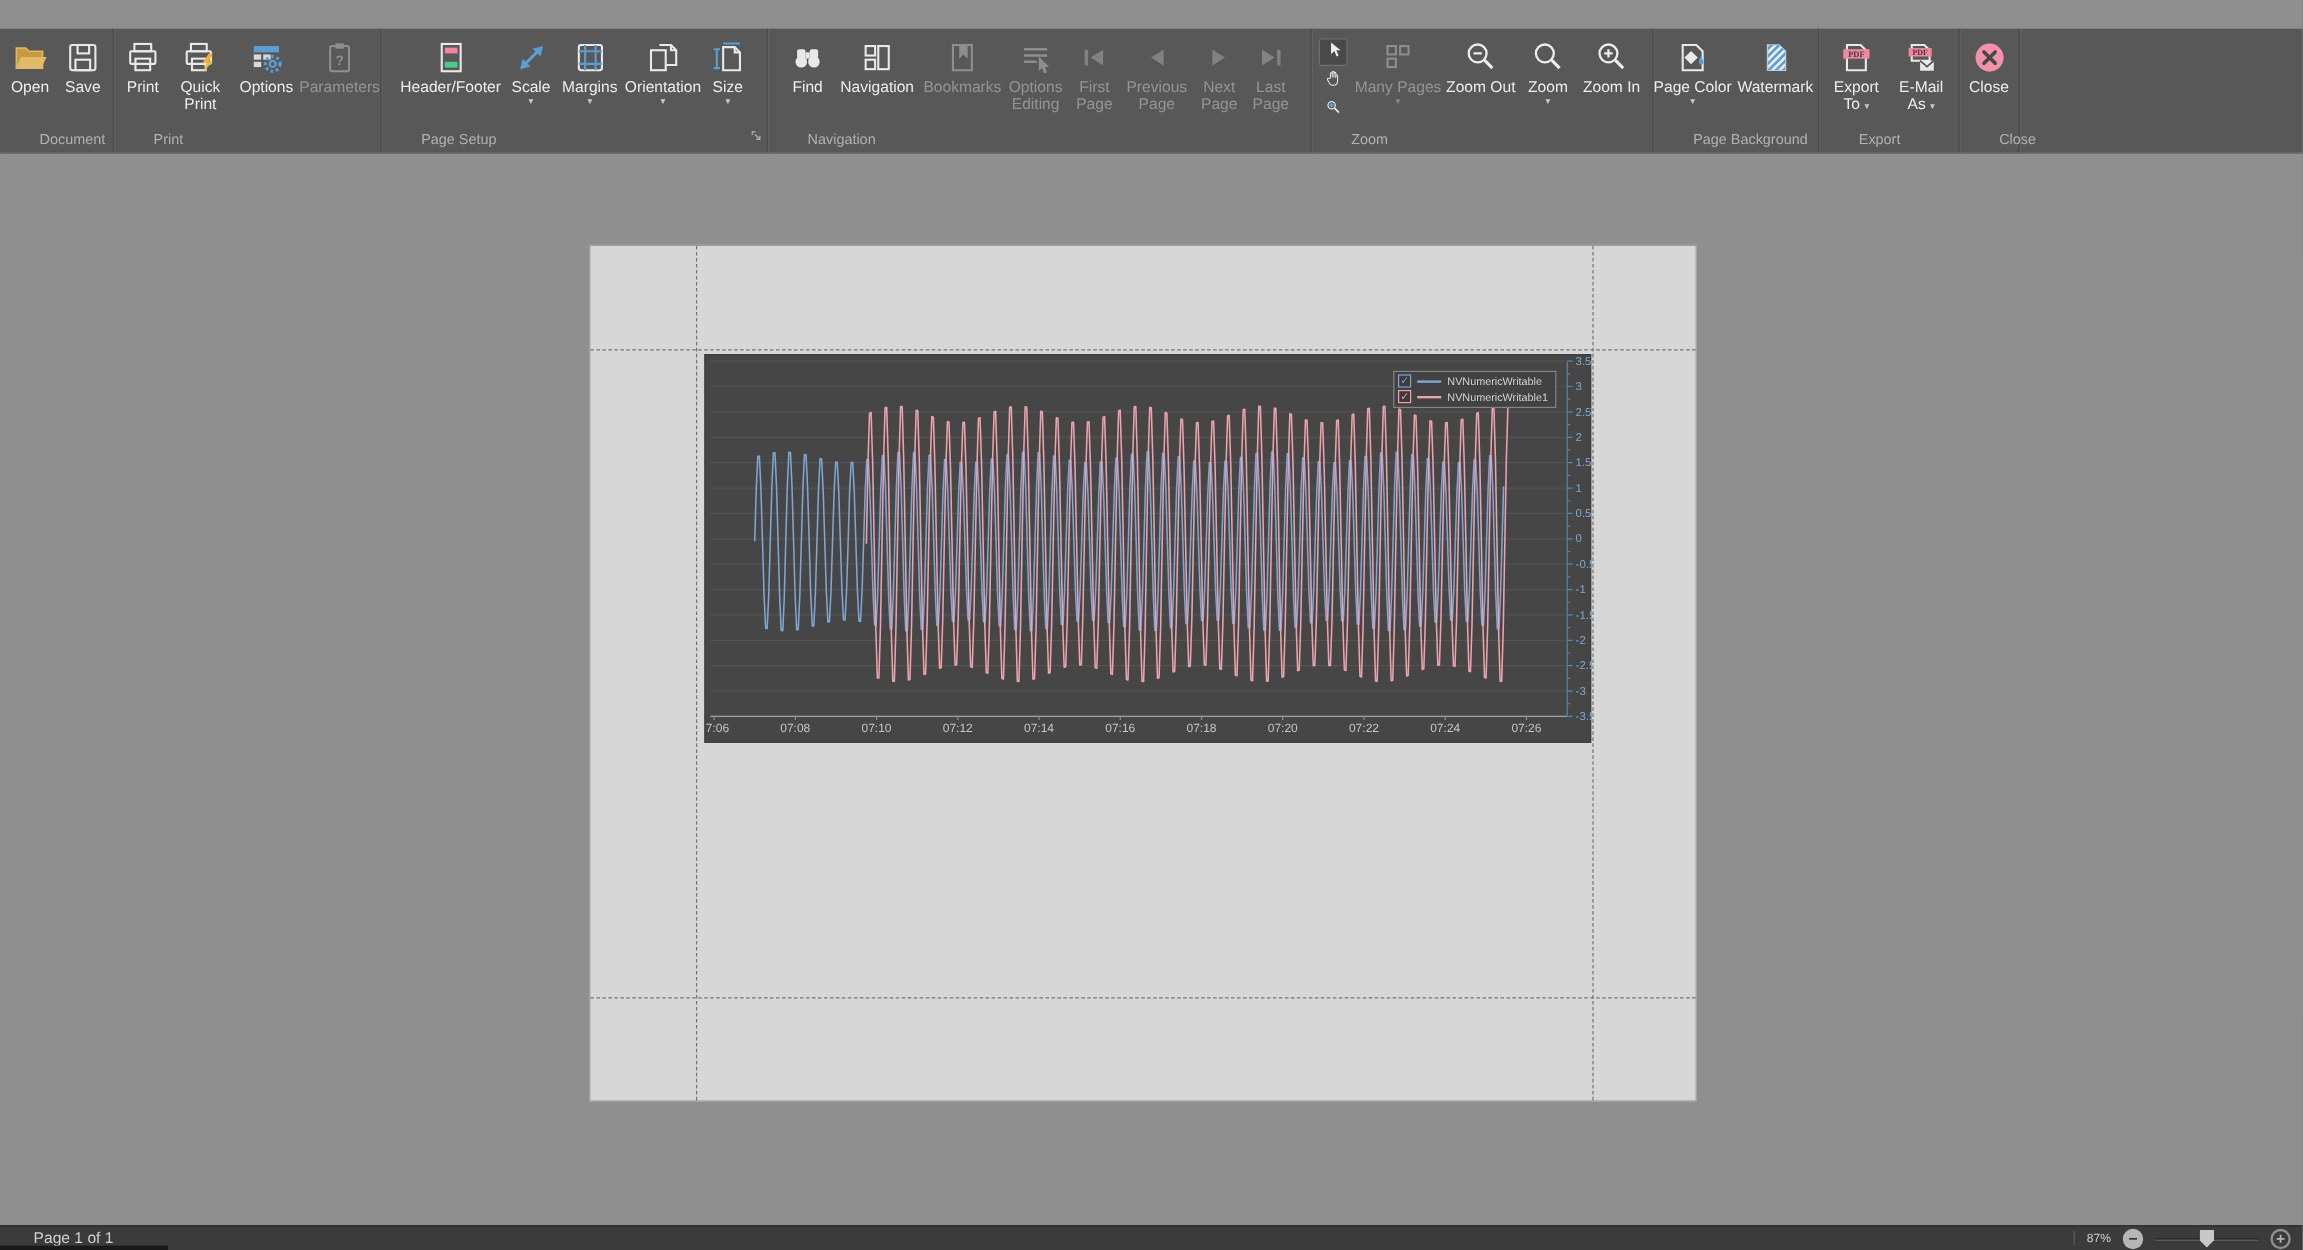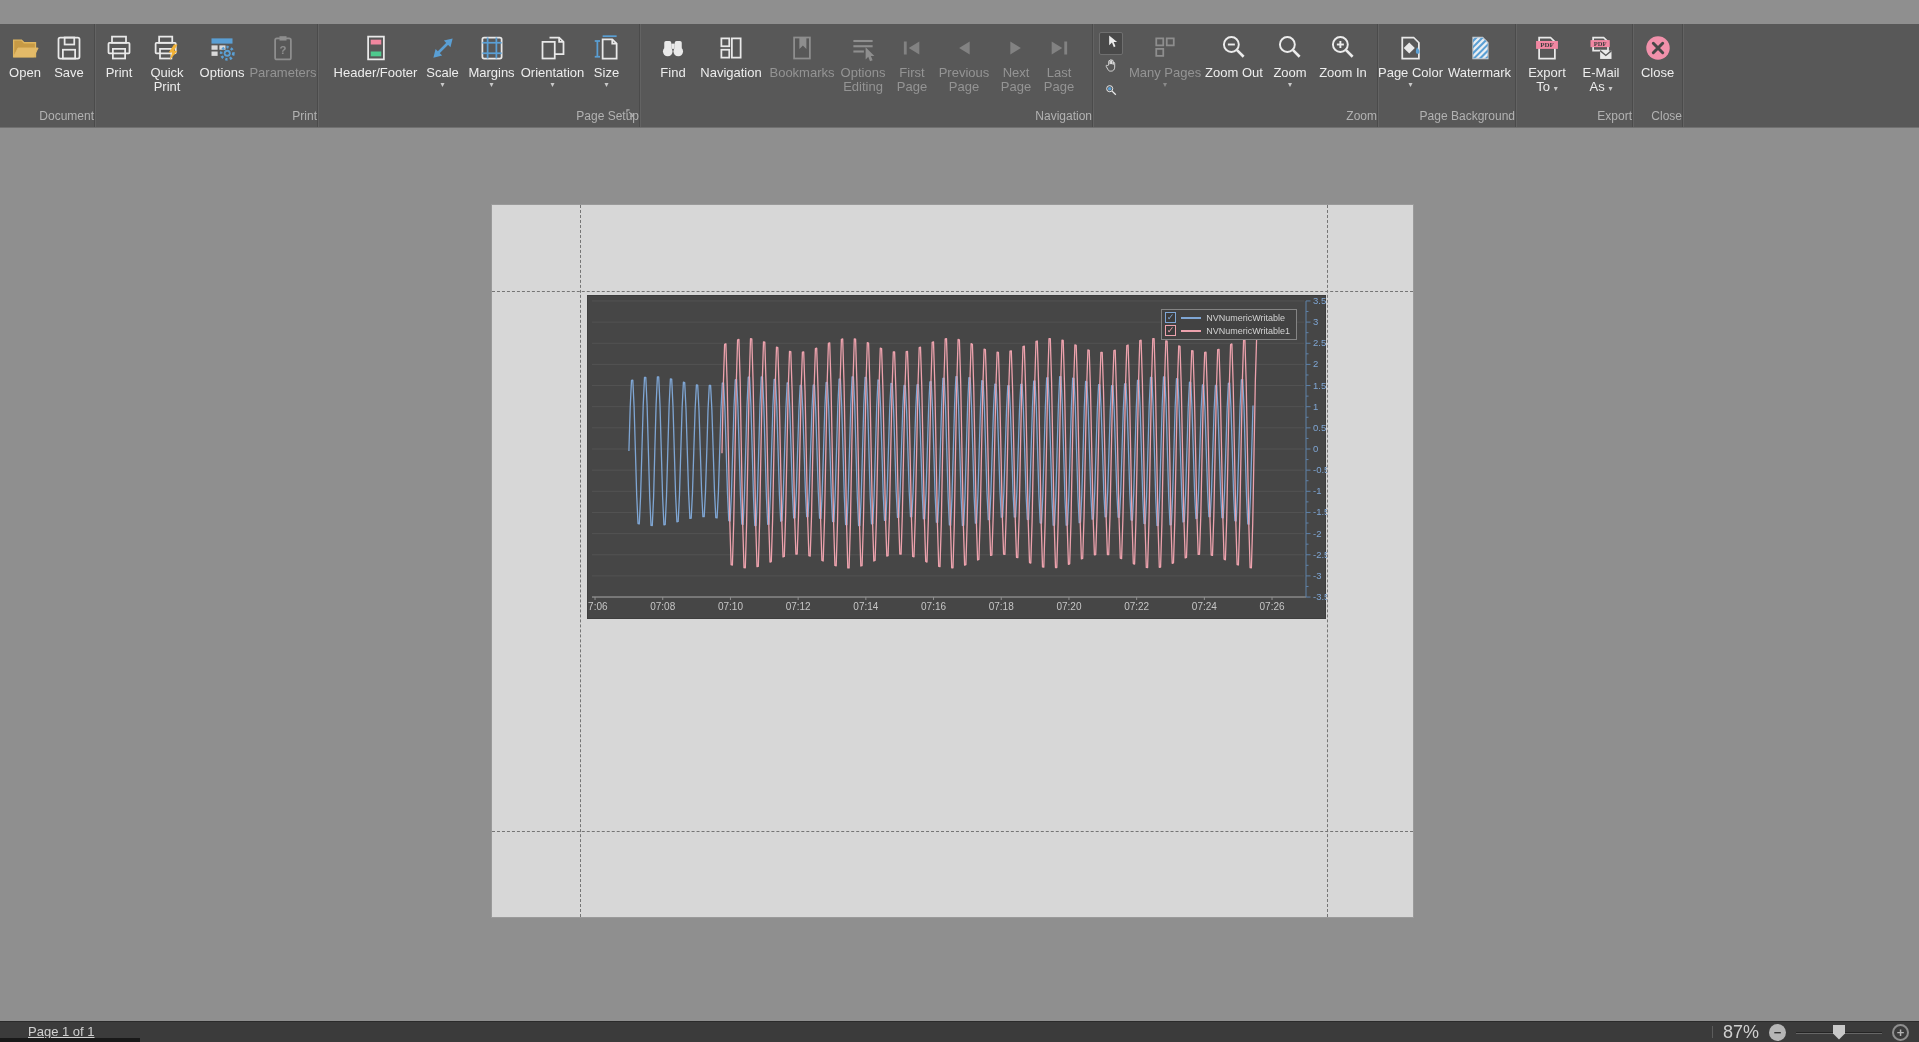--- a/index.html
+++ b/index.html
@@ -12,21 +12,21 @@
                 color:#d2d2d2; font-size:13px; }
   .winbtns { position:absolute; right:6px; top:3px; display:flex; gap:4px; }
   .winbtn { width:30px; height:18px; display:flex; align-items:center; justify-content:center; color:#c6c6c6; }
   .winbtn svg { display:block; }
 
   
   .ribbon { position:absolute; left:0; top:24px; width:100%; height:104px; background:#585858; border-bottom:1px solid #707070; }
   .ribbon-inner { display:flex; height:100%; }
   .rgroup { position:relative; display:flex; flex-direction:column; border-right:1px solid #4b4b4b; box-shadow:1px 0 0 #636363; }
   .rgroup-items { flex:1; display:flex; align-items:flex-start; justify-content:center; padding-top:5px; gap:2px; }
-  .rgroup-caption { height:20px; line-height:19px; text-align:right; font-size:12px; color:#b2b2b2; position:relative; }
+  .rgroup-caption { height:20px; line-height:19px; text-align:left; font-size:12px; color:#b2b2b2; position:relative;margin-left:33px; }
   .rbtn { display:flex; flex-direction:column; align-items:center; padding-top:1px; border-radius:2px; }
   .ricon { height:36px; display:flex; align-items:center; justify-content:center; }
   .rlab { font-size:13px; color:#ededed; text-align:center; line-height:14px; white-space:nowrap; }
   .rbtn.disabled .rlab { color:#949494; }
   .dd { font-size:8px; color:#c9c9c9; line-height:10px; display:block; text-align:center; }
   .rbtn.disabled .dd { color:#8a8a8a; }
   .dd-inline { font-size:8px; color:#c9c9c9; }
   .toolcol { display:flex; flex-direction:column; gap:1px; padding-top:3px; margin-right:4px; }
   .tbtn { width:24px; height:23px; display:flex; align-items:center; justify-content:center; border:1px solid transparent; border-radius:2px; }
   .tbtn.sel { background:#494949; border-color:#6f6f6f; }
@@ -45,25 +45,25 @@
   .legend { position:absolute; right:28px; top:13px; background:#424242; border:1px solid #848484; padding:2px 6px 3px 3px;
             display:flex; flex-direction:column; gap:2px; }
   .leg-row { display:flex; align-items:center; gap:5px; }
   .leg-check { width:11px; height:11px; border:1px solid #888; background:#3c3c3c; font-size:9px; line-height:9px;
                text-align:center; }
   .leg-line { width:20px; height:2px; }
   .leg-name { font-size:9px; color:#d2d2d2; white-space:nowrap; }
 
   
   .statusbar { position:absolute; left:0; bottom:0; width:100%; height:21px; background:#3b3b3b; border-top:1px solid #2b2b2b; }
-  .sb-left { position:absolute; left:28px; top:0; height:20px; line-height:20px; font-size:13px; color:#d0d0d0;text-decoration:underline; }
+  .sb-left { position:absolute; left:28px; top:0; height:20px; line-height:20px; font-size:13px; color:#d0d0d0; }
   .sb-strip { position:absolute; left:0; bottom:0; width:140px; height:4px; background:#191919; }
   .sb-right { position:absolute; right:10px; top:0; height:20px; display:flex; align-items:center; gap:10px; }
   .sb-sep { width:1px; height:12px; background:#5c5c5c; }
-  .sb-zoom { font-size:18px; color:#cfcfcf; }
+  .sb-zoom { font-size:10px; color:#cfcfcf; }
   .sb-circle { width:17px; height:17px; border-radius:50%; display:flex; align-items:center; justify-content:center;
                font-size:13px; font-weight:bold; }
   .sb-minus { background:#b6b6b6; color:#333; }
   .sb-plus  { border:2px solid #8f8f8f; color:#b5b5b5; background:transparent; }
   .sb-slider { position:relative; width:86px; height:17px; }
   .sb-track { position:absolute; left:0; right:0; top:8px; height:2px; background:#242424; border-bottom:1px solid #666; }
   .sb-thumb { position:absolute; left:37px; top:1px; width:12px; height:15px; background:#c8c8c8;
               clip-path:polygon(0 0,100% 0,100% 60%,50% 100%,0 60%); }
 </style>
 </head>

